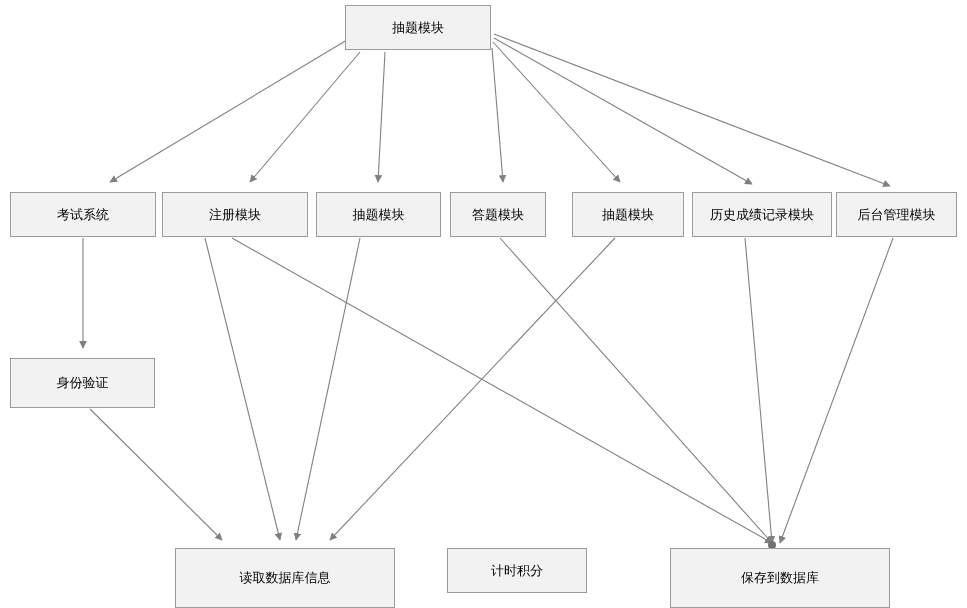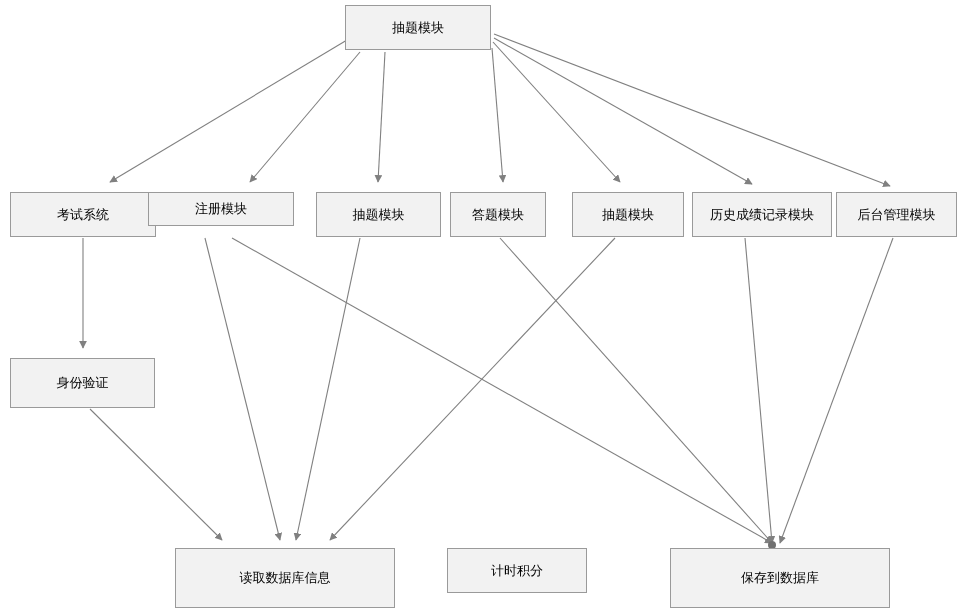--- a/index.html
+++ b/index.html
@@ -73,21 +73,21 @@
 
       <path d="M 745 238 L 772 543"></path>
 
       <path d="M 893 238 L 780 543"></path>
     </g>
     <circle cx="772" cy="545" r="4" fill="#707070"></circle>
   </svg>
 
   <div class="node" style="left:345px; top:5px;   width:146px; height:45px;">抽题模块</div>
   <div class="node" style="left:10px;  top:192px; width:146px; height:45px;">考试系统</div>
-  <div class="node" style="left:148px; top:192px; width:146px; height:34px;">注册模块</div>
+  <div class="node" style="left:162px; top:192px; width:146px; height:45px;">注册模块</div>
   <div class="node" style="left:316px; top:192px; width:125px; height:45px;">抽题模块</div>
   <div class="node" style="left:450px; top:192px; width:96px; height:45px;">答题模块</div>
   <div class="node" style="left:572px; top:192px; width:112px; height:45px;">抽题模块</div>
   <div class="node" style="left:692px; top:192px; width:140px; height:45px;">历史成绩记录模块</div>
   <div class="node" style="left:836px; top:192px; width:121px; height:45px;">后台管理模块</div>
   <div class="node" style="left:10px;  top:358px; width:145px; height:50px;">身份验证</div>
   <div class="node" style="left:175px; top:548px; width:220px; height:60px;text-align:right;">读取数据库信息</div>
   <div class="node" style="left:447px; top:548px; width:140px; height:45px;">计时积分</div>
   <div class="node" style="left:670px; top:548px; width:220px; height:60px;">保存到数据库</div>
 

